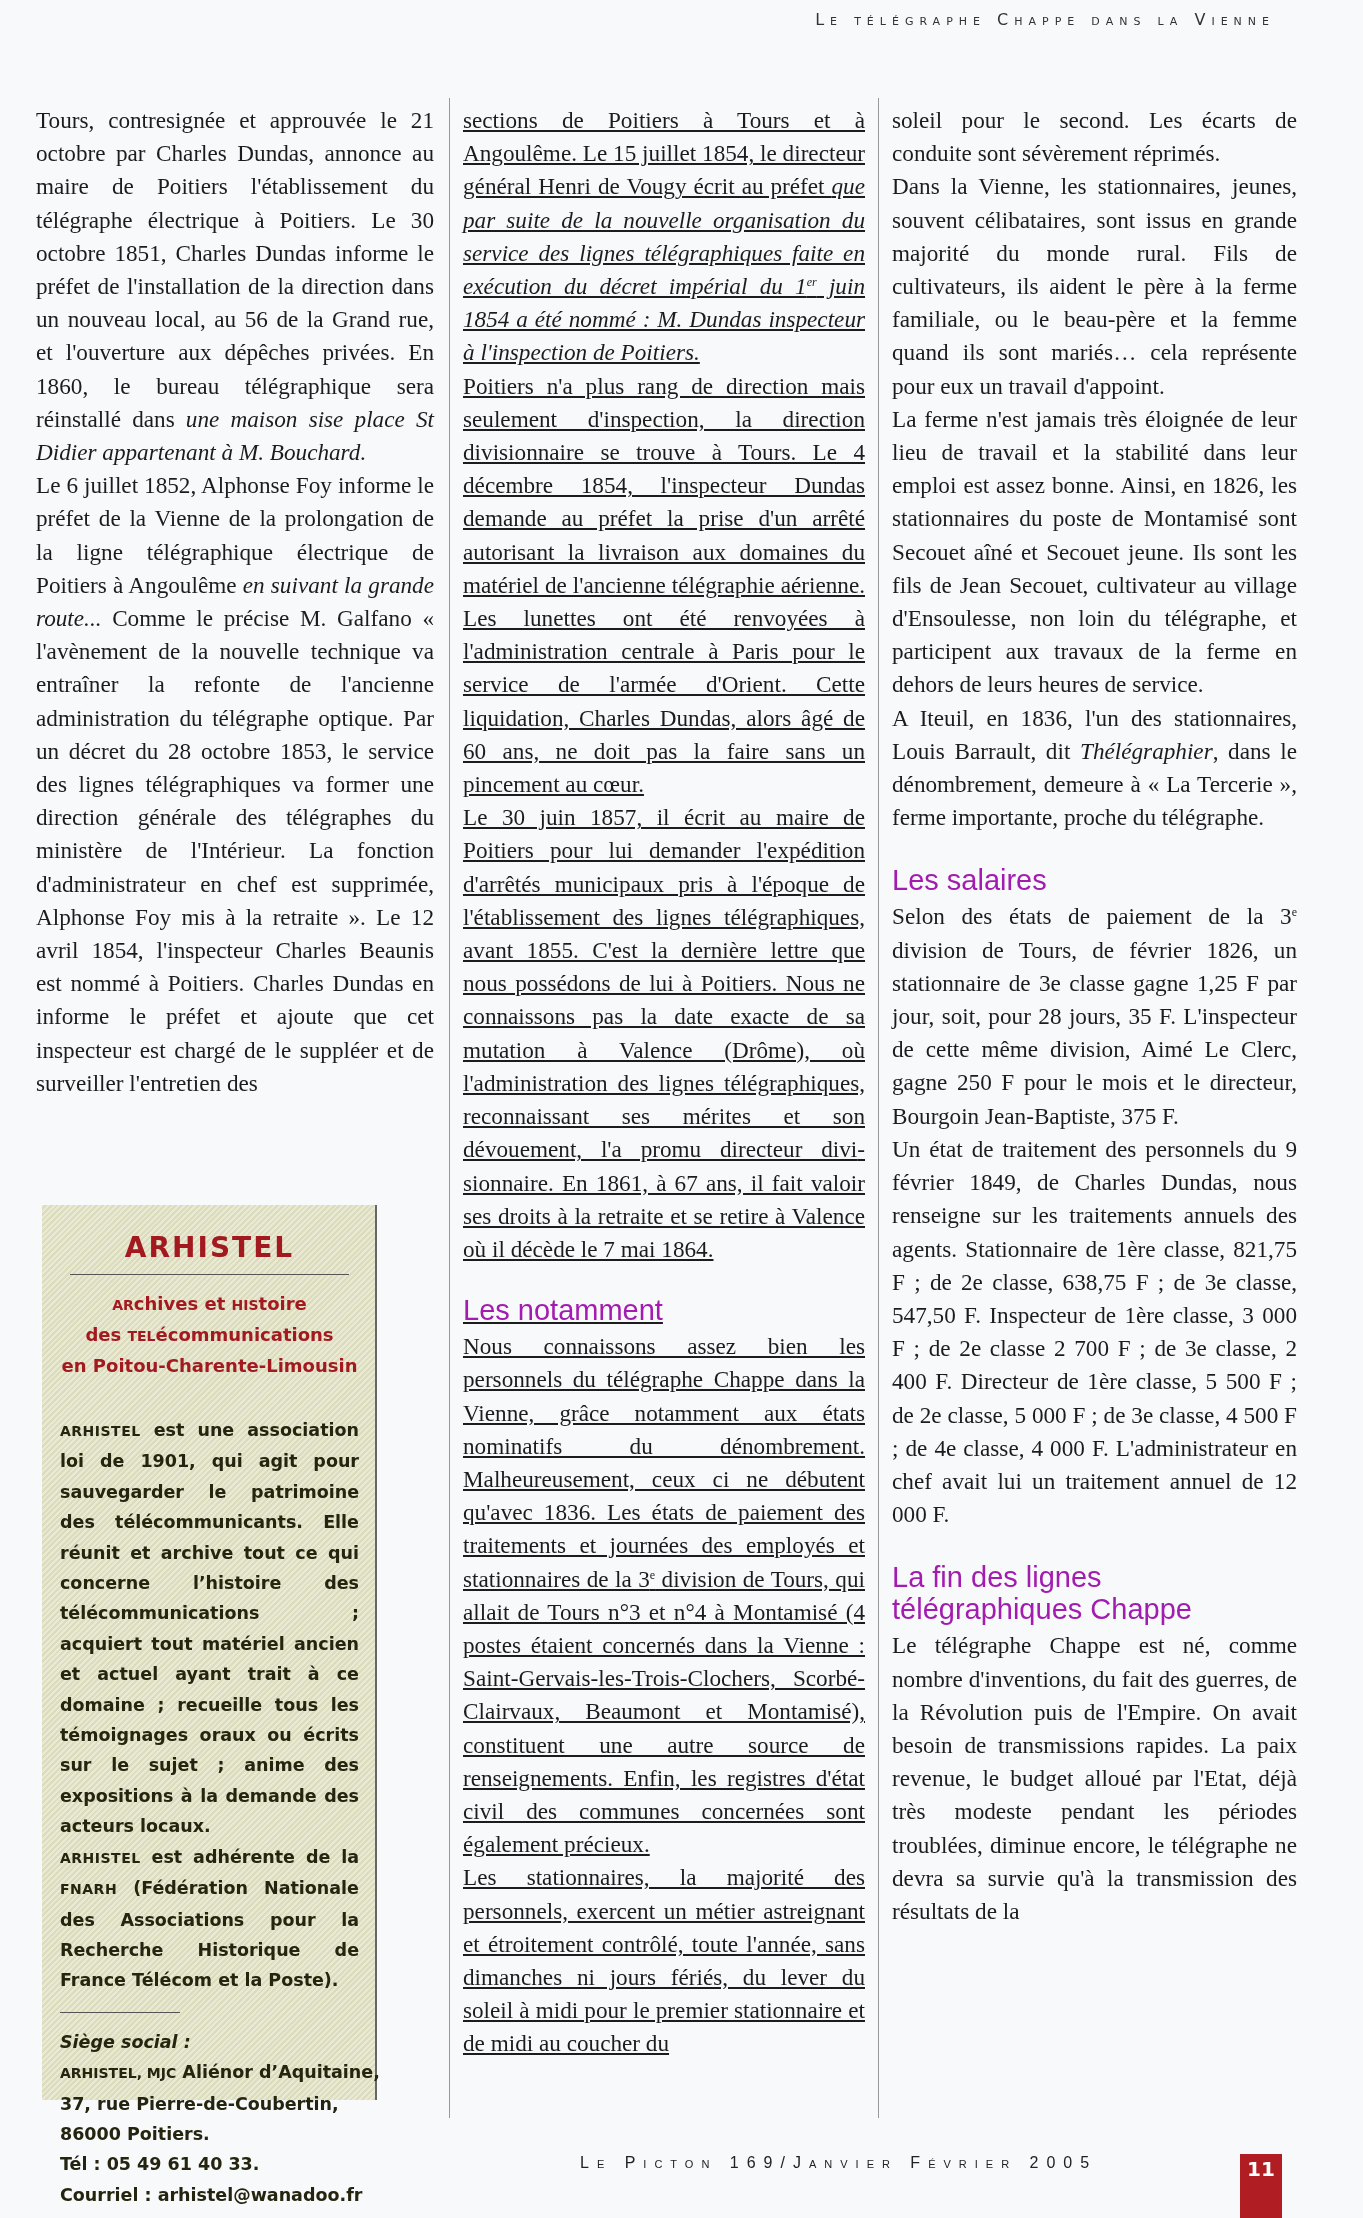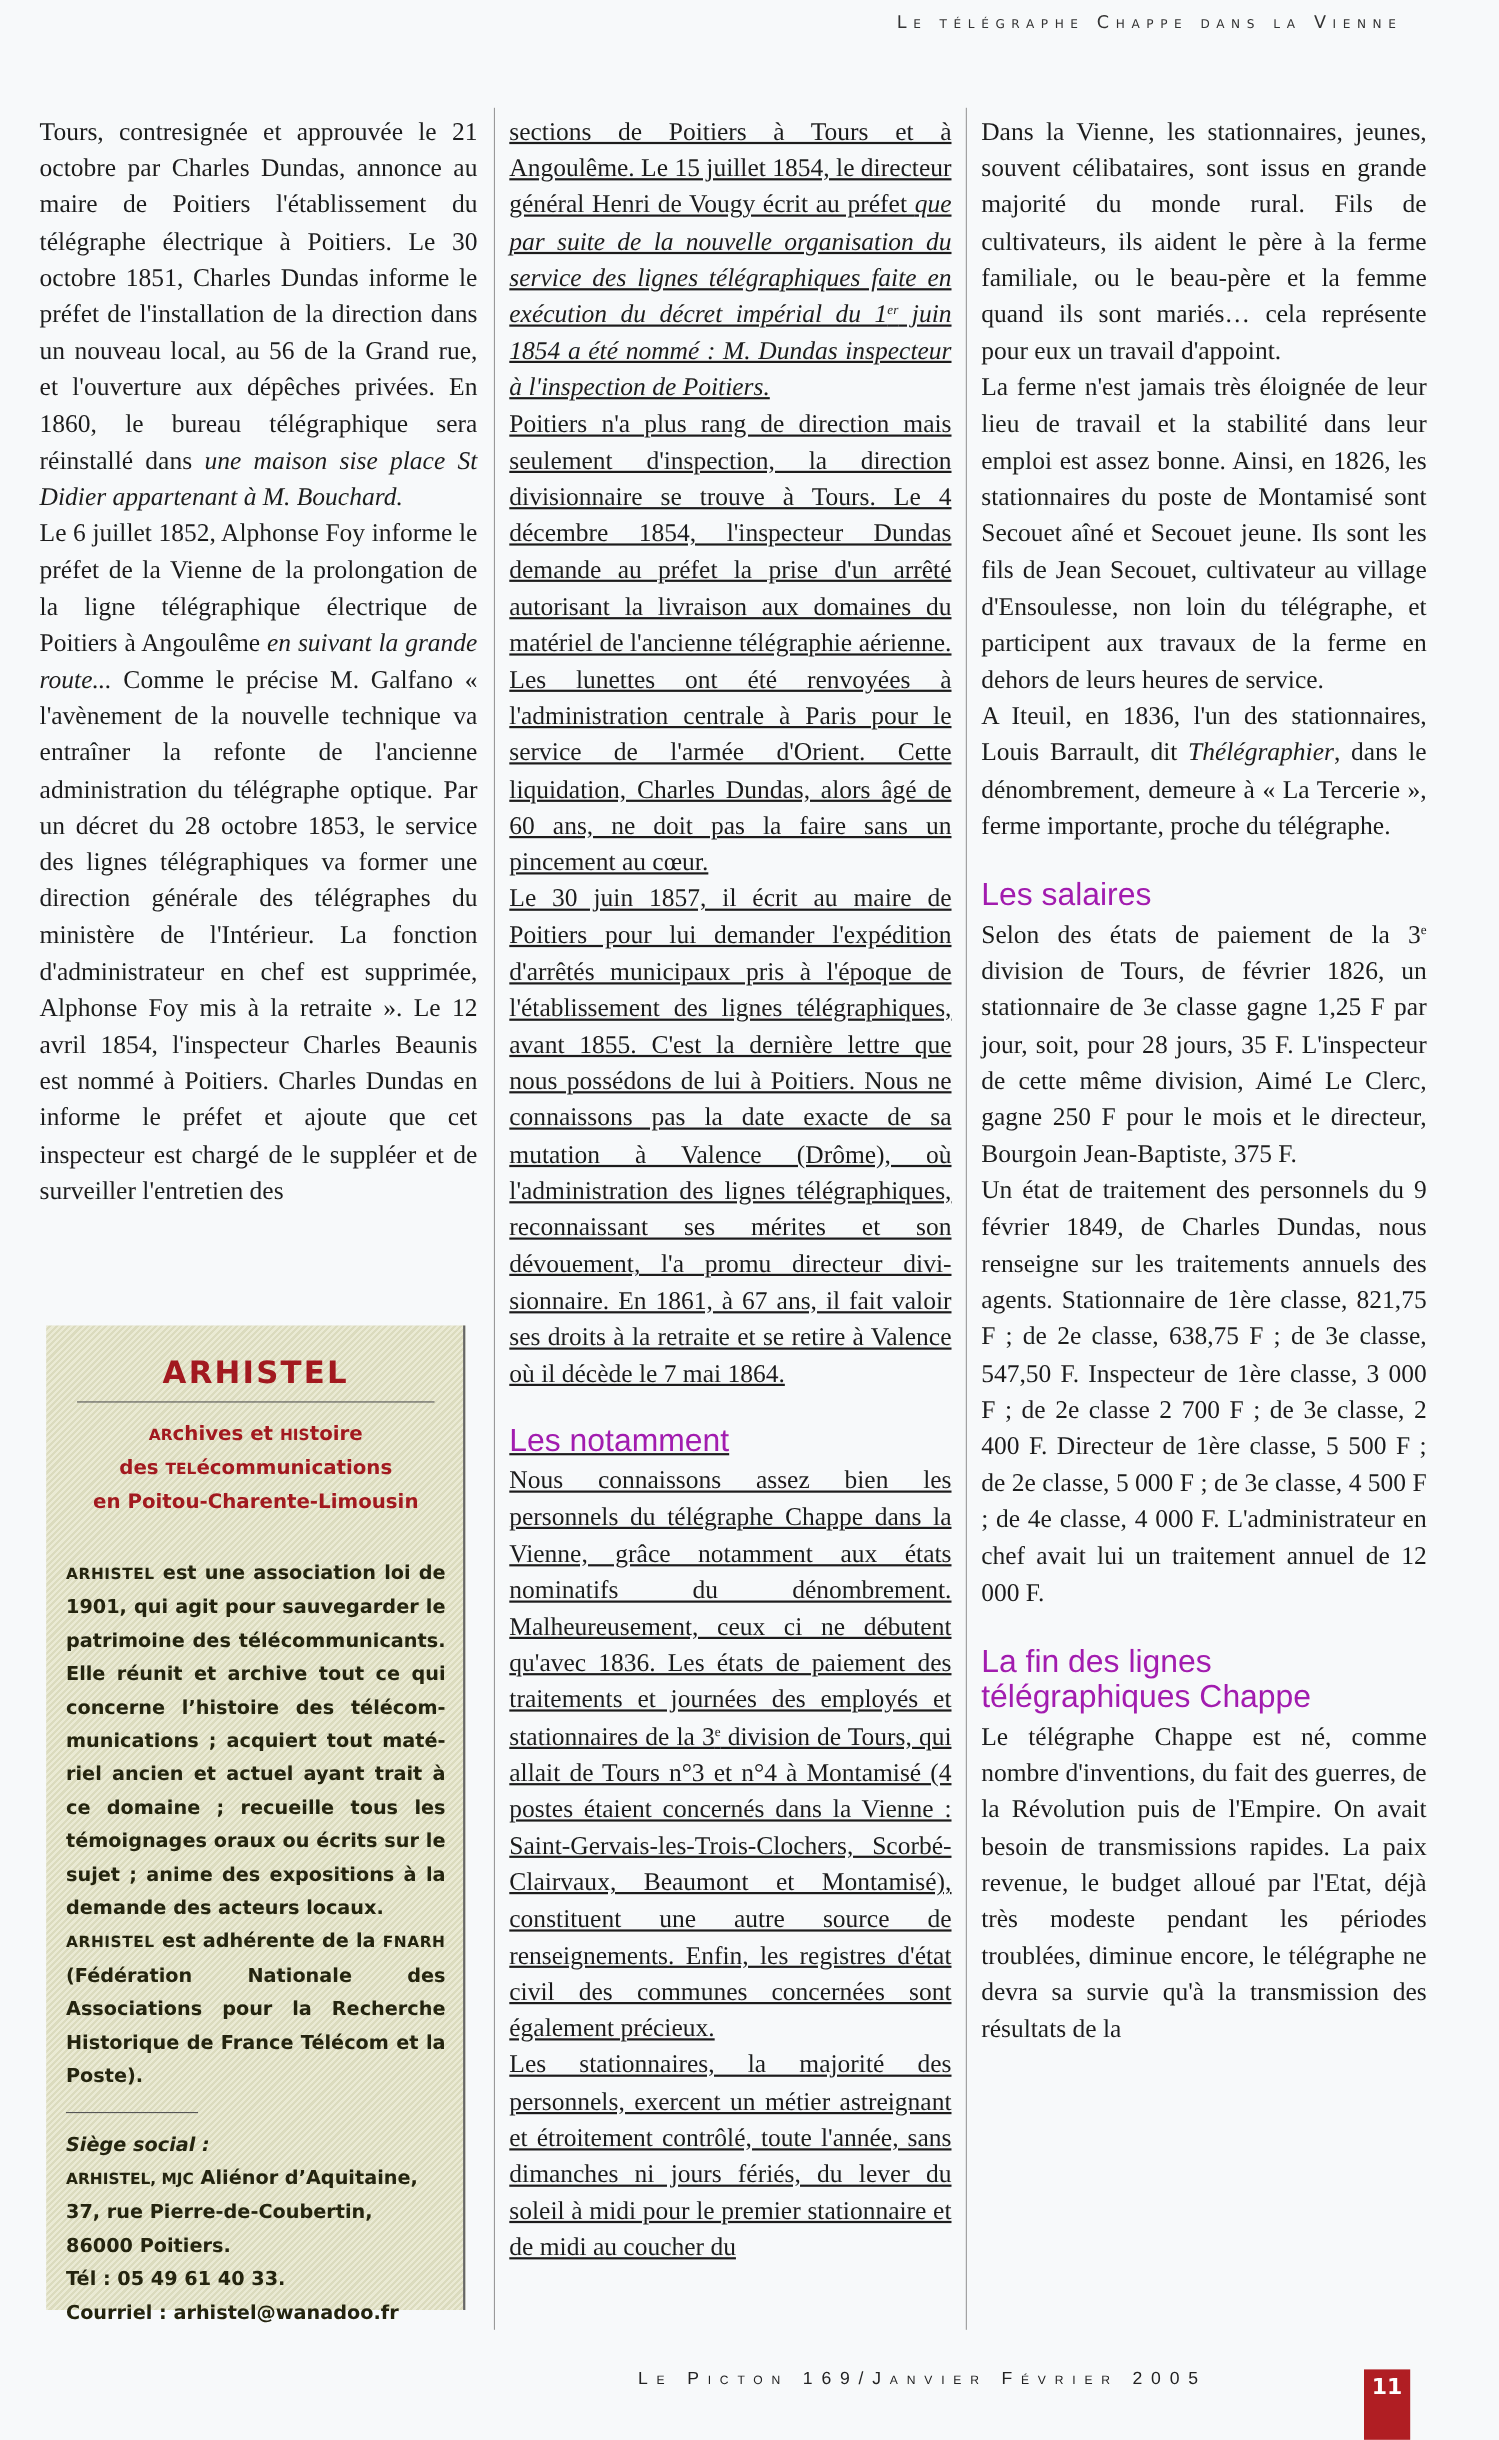--- a/index.html
+++ b/index.html
@@ -38,21 +38,21 @@
     sup { font-size: 12px; vertical-align: 8px; line-height: 0; }
     .h2 {
       font-family: "Liberation Sans", "DejaVu Sans", sans-serif;
       color: #a21caf; font-size: 29px; line-height: 32px;
       margin: 30px 0 4px 0; font-weight: normal;
       text-align: left;
     }
     .h2.first { margin-top: 28px; }
     
     .box {
-      position: absolute; left: 42px; top: 1205px; width: 381px; height: 895px;
+      position: absolute; left: 42px; top: 1205px; width: 335px; height: 895px;
       background-color: #e2e2c4;
       background-image: repeating-linear-gradient(135deg, rgba(255,255,255,0.28) 0 2px, rgba(0,0,0,0.03) 2px 4px);
       border-right: 2px solid #666;
       box-sizing: border-box;
       padding: 20px 16px 0 18px;
       font-family: "DejaVu Sans", "Liberation Sans", sans-serif;
     }
     .box-title {
       text-align: center; color: #a2191f; font-weight: bold;
       font-size: 28px; letter-spacing: 2px; margin: 6px 0 10px 0;
@@ -123,20 +123,21 @@
 <div class="col col2">
   <p><span>sections de Poitiers à Tours et à Angoulême. Le 15 juillet 1854, le direc­teur général Henri de Vougy écrit au préfet </span><em><span>que par suite de la nouvelle organi­sation du service des lignes télégraphiques faite en exécution du décret impérial du 1</span><sup>er</sup><span> juin 1854 a été nommé : M. Dundas inspecteur à l'inspection de Poitiers.</span></em></p>
   <p>Poitiers n'a plus rang de direction mais seulement d'inspection, la direction divisionnaire se trouve à Tours. Le 4 décembre 1854, l'inspecteur Dundas demande au préfet la prise d'un arrêté autorisant la livraison aux domaines du matériel de l'ancienne télégraphie aérienne. Les lunettes ont été renvoyées à l'administration centrale à Paris pour le service de l'armée d'Orient. Cette liquidation, Charles Dundas, alors âgé de 60 ans, ne doit pas la faire sans un pincement au cœur.</p>
   <p>Le 30 juin 1857, il écrit au maire de Poitiers pour lui demander l'expédition d'arrêtés municipaux pris à l'époque de l'établissement des lignes télégraphi­ques, avant 1855. C'est la dernière lettre que nous possédons de lui à Poitiers. Nous ne connaissons pas la date exacte de sa mutation à Valence (Drôme), où l'administration des lignes télégraphi­ques, reconnaissant ses mérites et son dévouement, l'a promu directeur divi­sionnaire. En 1861, à 67 ans, il fait valoir ses droits à la retraite et se retire à Valence où il décède le 7 mai 1864.</p>
   <h2 class="h2 first">Les notamment</h2>
   <p><span>Nous connaissons assez bien les personnels du télégraphe Chappe dans la Vienne, grâce notamment aux états nominatifs du dénombrement. Malheureusement, ceux ci ne débu­tent qu'avec 1836. Les états de paie­ment des traitements et journées des employés et stationnaires de la 3</span><sup>e</sup><span> divi­sion de Tours, qui allait de Tours n°3 et n°4 à Montamisé (4 postes étaient concernés dans la Vienne : Saint-Gervais-les-Trois-Clochers, Scorbé-Clairvaux, Beaumont et Montamisé), constituent une autre source de renseignements. Enfin, les registres d'état civil des communes concernées sont également précieux.</span></p>
   <p>Les stationnaires, la majorité des personnels, exercent un métier astrei­gnant et étroitement contrôlé, toute l'année, sans dimanches ni jours fériés, du lever du soleil à midi pour le premier stationnaire et de midi au coucher du</p>
 </div>
 
 <div class="col col3">
+  <p>soleil pour le second. Les écarts de conduite sont sévèrement réprimés.</p>
   <p>Dans la Vienne, les stationnaires, jeunes, souvent célibataires, sont issus en grande majorité du monde rural. Fils de cultivateurs, ils aident le père à la ferme familiale, ou le beau-père et la femme quand ils sont mariés… cela représente pour eux un travail d'appoint.</p>
   <p>La ferme n'est jamais très éloignée de leur lieu de travail et la stabilité dans leur emploi est assez bonne. Ainsi, en 1826, les stationnaires du poste de Montamisé sont Secouet aîné et Secouet jeune. Ils sont les fils de Jean Secouet, cultivateur au village d'Ensoulesse, non loin du télégraphe, et participent aux travaux de la ferme en dehors de leurs heures de service.</p>
   <p><span>A Iteuil, en 1836, l'un des stationnai­res, Louis Barrault, dit </span><em>Thélégraphier</em><span>, dans le dénombrement, demeure à « La Tercerie », ferme importante, proche du télégraphe.</span></p>
   <h2 class="h2">Les salaires</h2>
   <p><span>Selon des états de paiement de la 3</span><sup>e</sup><span> division de Tours, de février 1826, un stationnaire de 3e classe gagne 1,25 F par jour, soit, pour 28 jours, 35 F. L'inspecteur de cette même division, Aimé Le Clerc, gagne 250 F pour le mois et le directeur, Bourgoin Jean-Baptiste, 375 F.</span></p>
   <p>Un état de traitement des personnels du 9 février 1849, de Charles Dundas, nous renseigne sur les traitements annuels des agents. Stationnaire de 1ère classe, 821,75 F ; de 2e classe, 638,75 F ; de 3e classe, 547,50 F. Inspecteur de 1ère classe, 3 000 F ; de 2e classe 2 700 F ; de 3e classe, 2 400 F. Directeur de 1ère classe, 5 500 F ; de 2e classe, 5 000 F ; de 3e classe, 4 500 F ; de 4e classe, 4 000 F. L'administrateur en chef avait lui un traitement annuel de 12 000 F.</p>
   <h2 class="h2">La fin des lignes télégraphiques Chappe</h2>
   <p>Le télégraphe Chappe est né, comme nombre d'inventions, du fait des guer­res, de la Révolution puis de l'Empire. On avait besoin de transmissions rapi­des. La paix revenue, le budget alloué par l'Etat, déjà très modeste pendant les périodes troublées, diminue encore, le télégraphe ne devra sa survie qu'à la transmission des résultats de la</p>
 </div>
 

